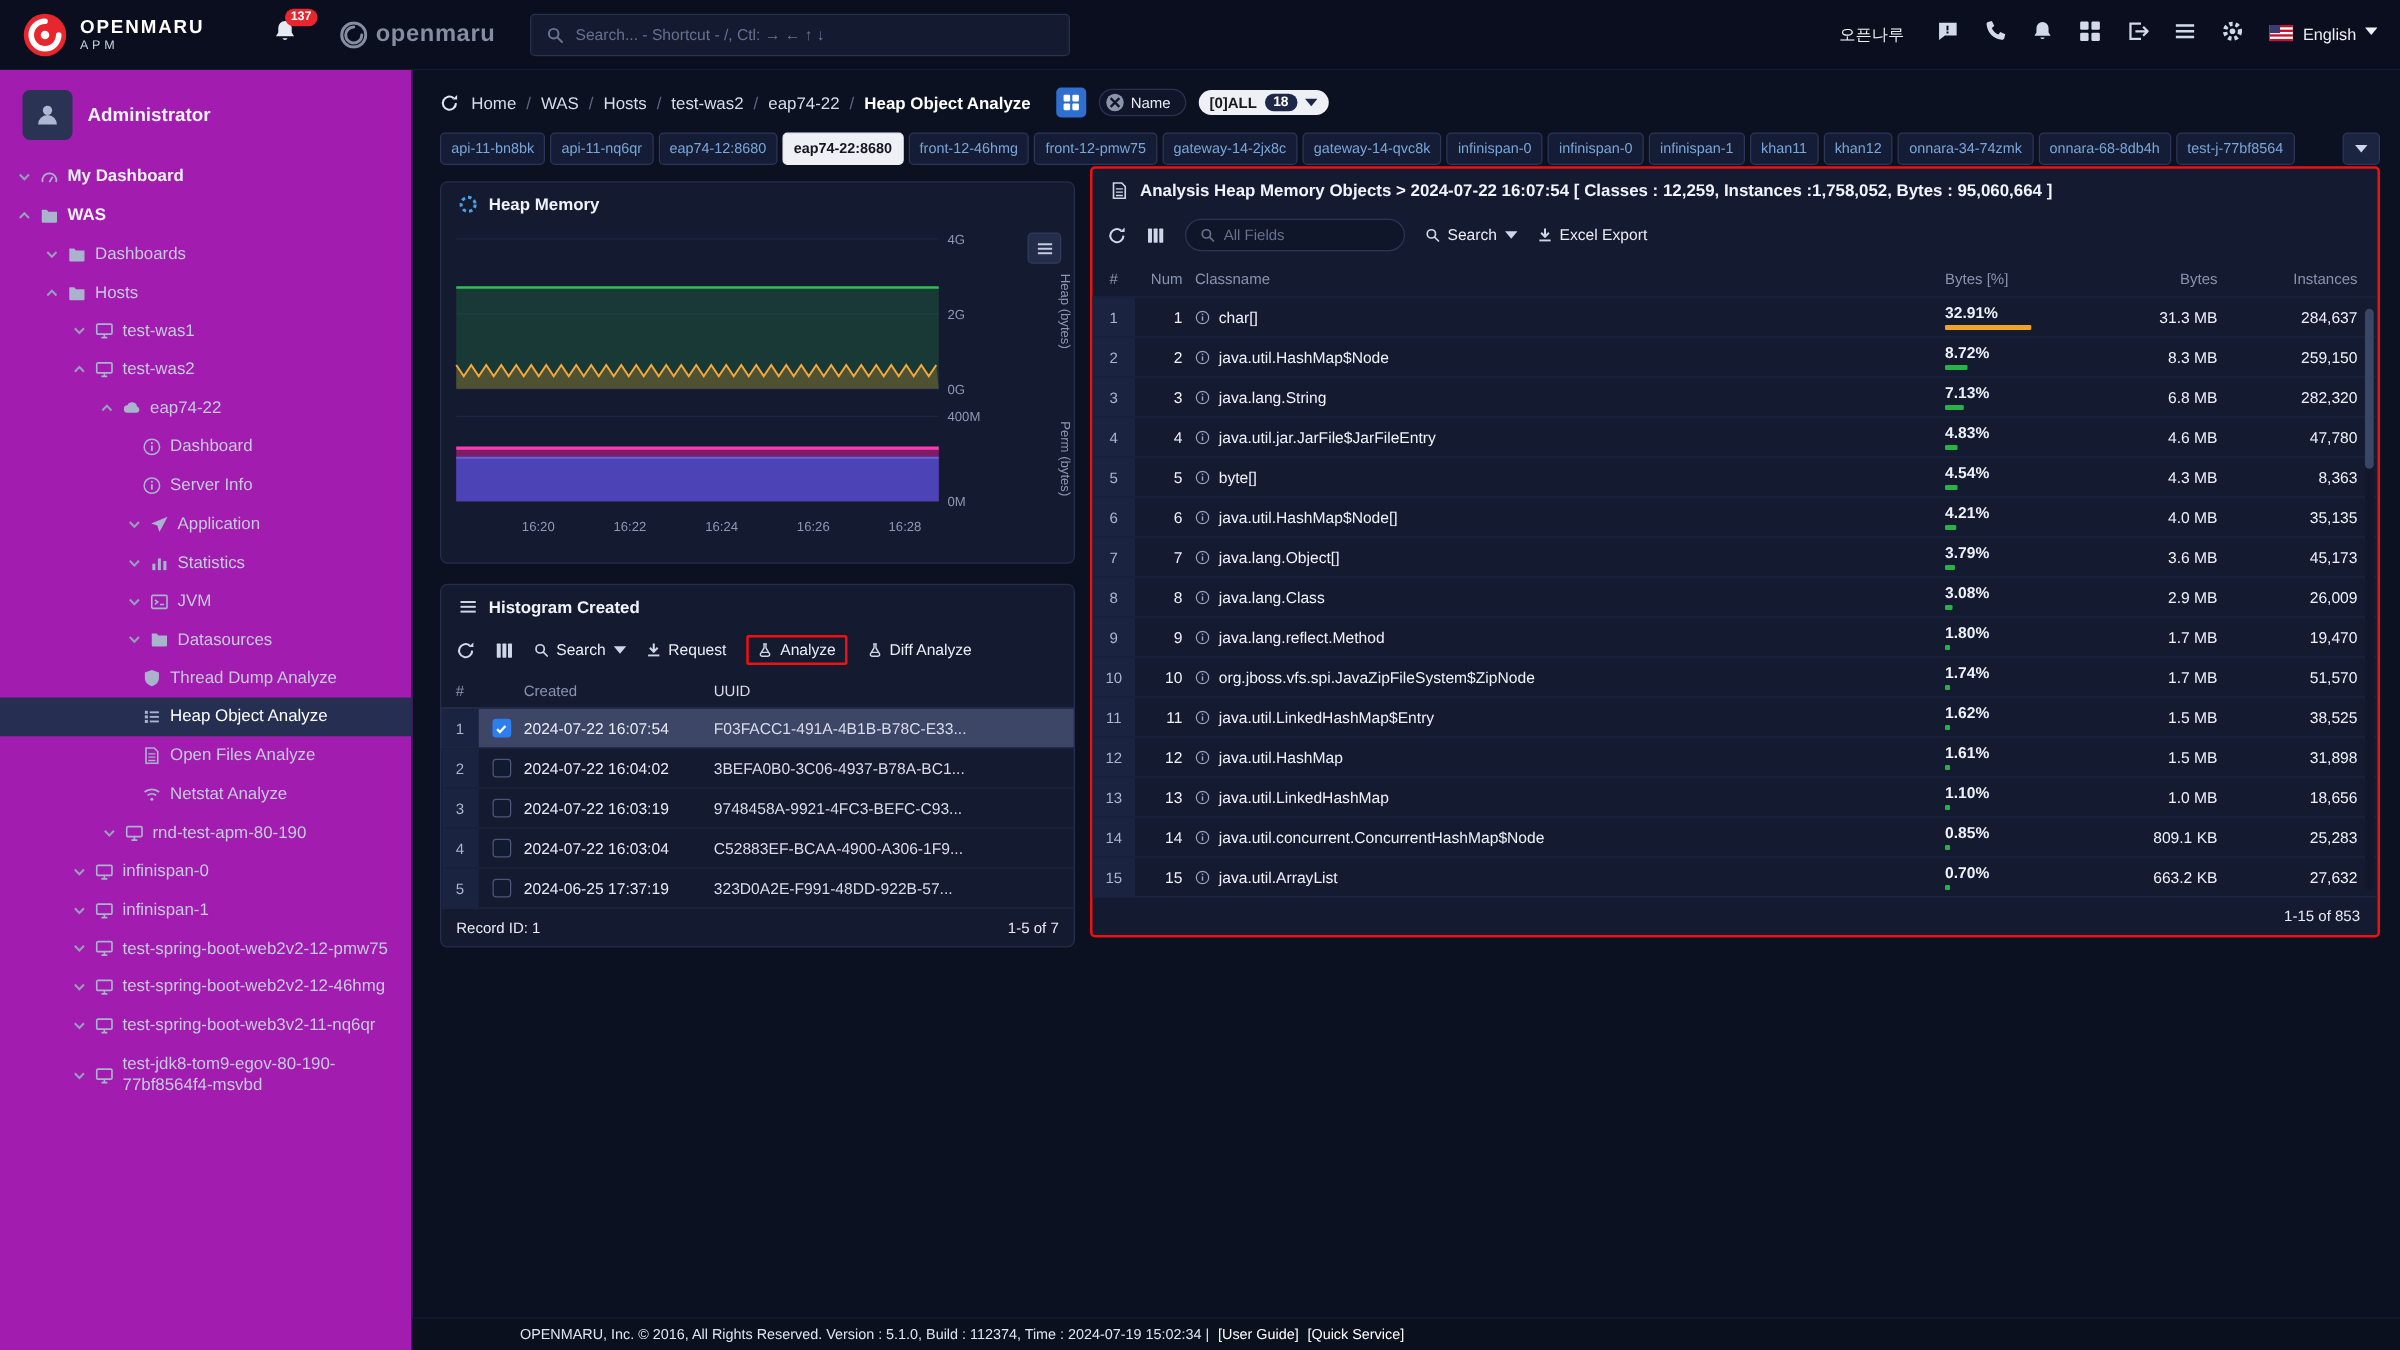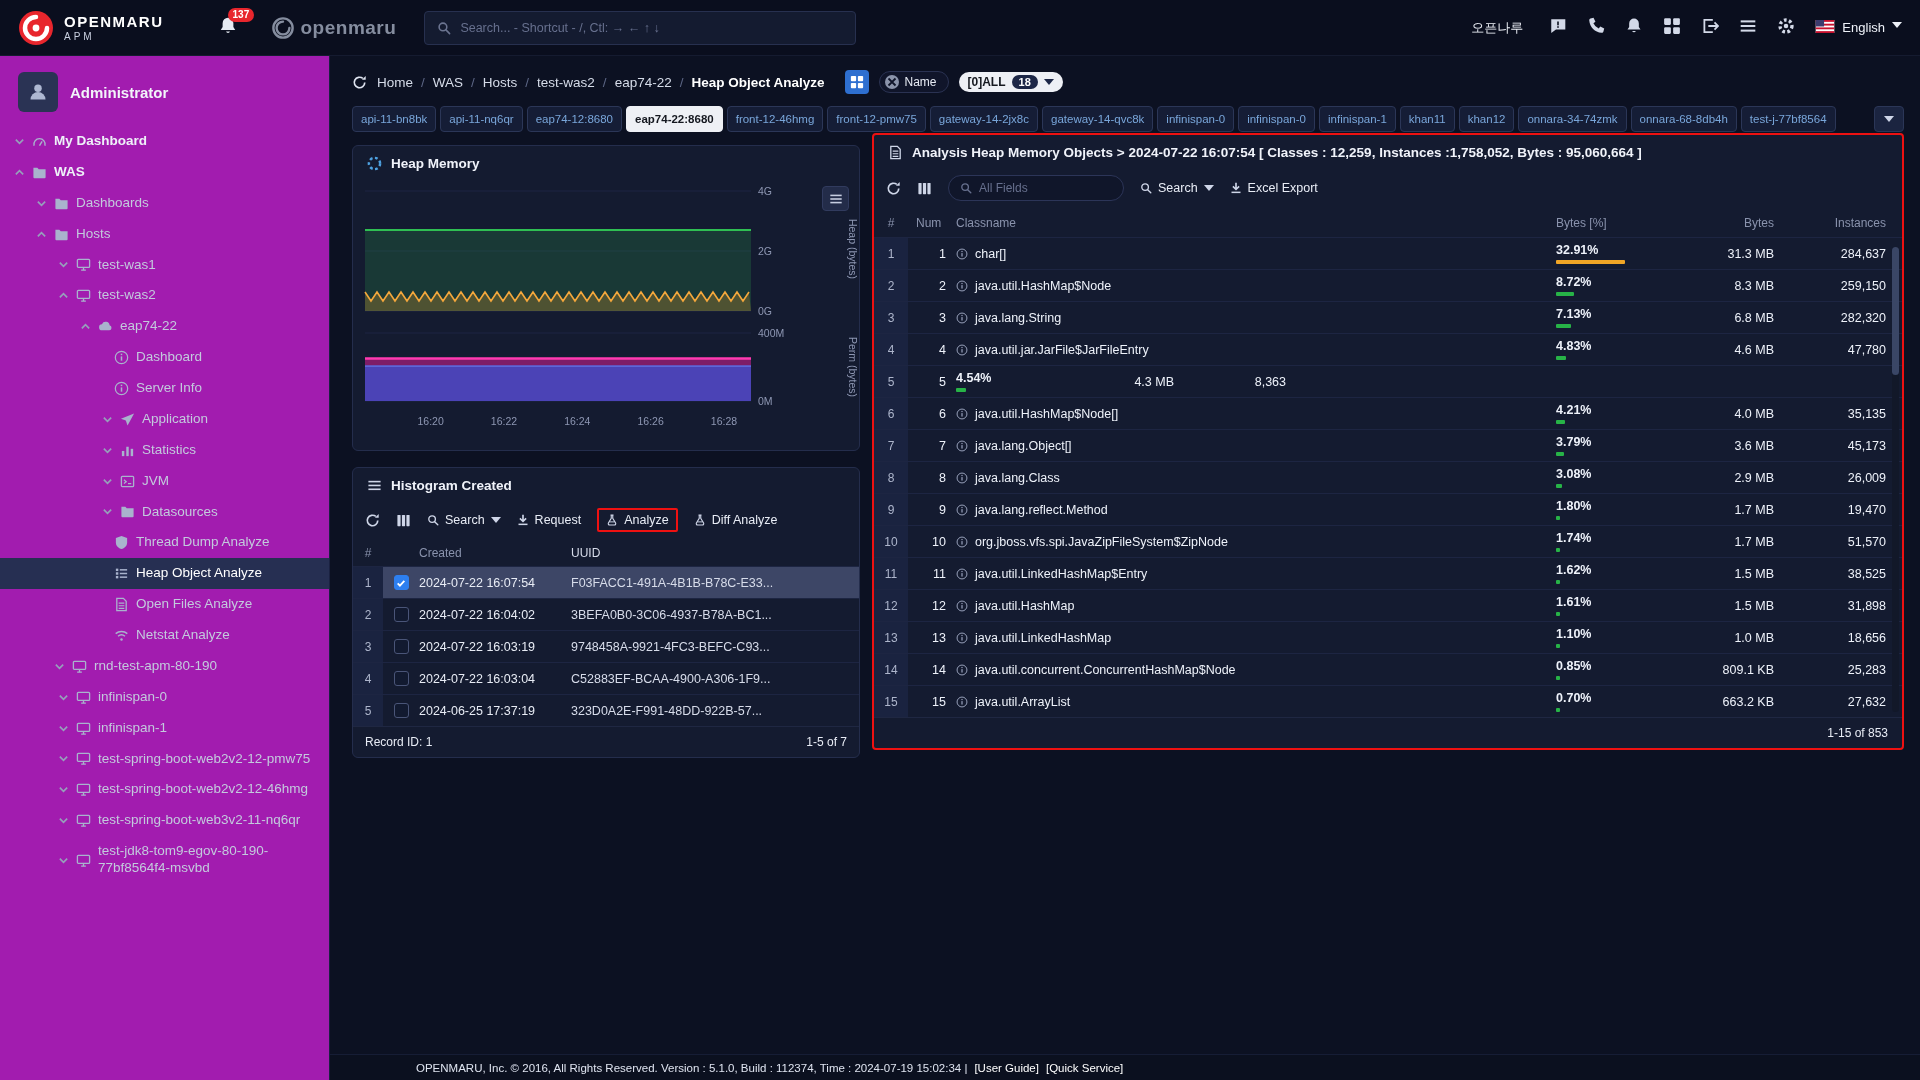--- a/index.html
+++ b/index.html
@@ -470,21 +470,21 @@
             <span class="chev-sp"></span>
     <span class="ico tico">
               <svg viewBox="0 0 16 16" fill="none" stroke="currentColor" stroke-width="1.5">
                 <path d="M1.8 6a9.4 9.4 0 0 1 12.4 0"></path>
                 <path d="M4.3 8.9a5.6 5.6 0 0 1 7.4 0"></path>
                 <circle cx="8" cy="12.2" r="1.3" fill="currentColor" stroke="none"></circle>
               </svg>
             </span>
     <span class="tree-label">Netstat Analyze</span>
           </div>
-          <div class="tree-item" style="padding-left:54px">
+          <div class="tree-item" style="padding-left:82px">
             <span class="ico chev">
               <svg viewBox="0 0 12 12" fill="none" stroke="currentColor" stroke-width="1.8">
                 <path d="M2 4l4 4 4-4"></path>
               </svg>
             </span>
     <span class="ico tico">
               <svg viewBox="0 0 16 16" fill="none" stroke="currentColor" stroke-width="1.4">
                 <rect x="1.5" y="2.5" width="13" height="8.5" rx="1"></rect>
                 <path d="M5.5 14h5M8 11v3"></path>
               </svg>
@@ -898,21 +898,21 @@
                     <svg viewBox="0 0 16 16" fill="currentColor">
                       <path d="M6.9 1h2.2v6.2l2.3-2.3 1.5 1.6L8 11.4 3.1 6.5l1.5-1.6 2.3 2.3z"></path>
                       <rect x="2" y="12.8" width="12" height="2"></rect>
                     </svg>
                   </span>
                 <span>Excel Export</span>
               </button>
             </div>
             <div class="a-head" id="ahead">
                 <div class="a-idx">#</div>
-                <div class="a-num" style="text-align:left;padding-left:8px">Num</div>
+                <div class="a-num" style="text-align:right;padding-left:8px">Num</div>
                 <div class="a-class">Classname</div>
                 <div class="a-pct" style="color:#8a93ad">Bytes [%]</div>
                 <div class="a-bytes">Bytes</div>
                 <div class="a-inst">Instances</div>
               </div>
             <div id="arows">
                 <div class="arow">
     <div class="a-idx">1</div>
     <div class="a-num">1</div>
     <div class="a-class">
@@ -988,20 +988,30 @@
     <div class="a-pct">
                     <span class="v">4.83%</span>
                     <span class="bar" style="width:10px;background:#27b347"></span>
                   </div>
     <div class="a-bytes">4.6 MB</div>
     <div class="a-inst">47,780</div>
   </div>
                 <div class="arow">
     <div class="a-idx">5</div>
     <div class="a-num">5</div>
+    <div class="a-class">
+                    <span class="ico i13 i12">
+                      <svg viewBox="0 0 16 16">
+                        <circle cx="8" cy="8" r="6.6" fill="none" stroke="currentColor" stroke-width="1.3"></circle>
+                        <rect x="7.2" y="6.8" width="1.6" height="4.6" fill="currentColor"></rect>
+                        <rect x="7.2" y="3.9" width="1.6" height="1.6" fill="currentColor"></rect>
+                      </svg>
+                    </span>
+                    <span>byte[]</span>
+                  </div>
     <div class="a-pct">
                     <span class="v">4.54%</span>
                     <span class="bar" style="width:10px;background:#27b347"></span>
                   </div>
     <div class="a-bytes">4.3 MB</div>
     <div class="a-inst">8,363</div>
   </div>
                 <div class="arow">
     <div class="a-idx">6</div>
     <div class="a-num">6</div>

